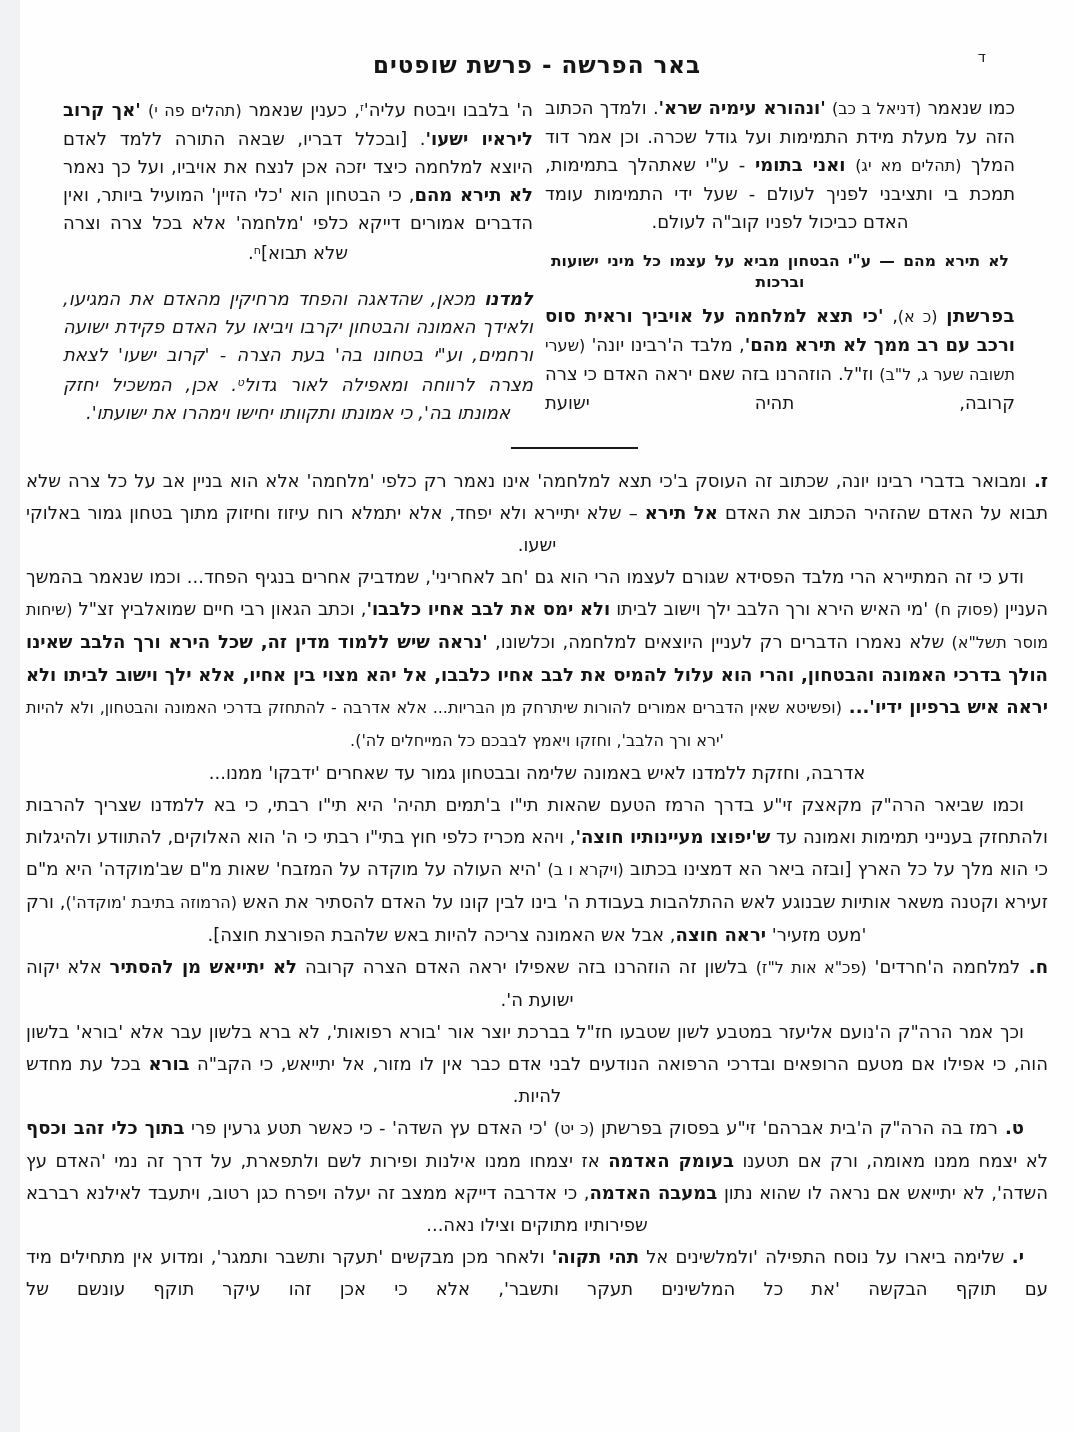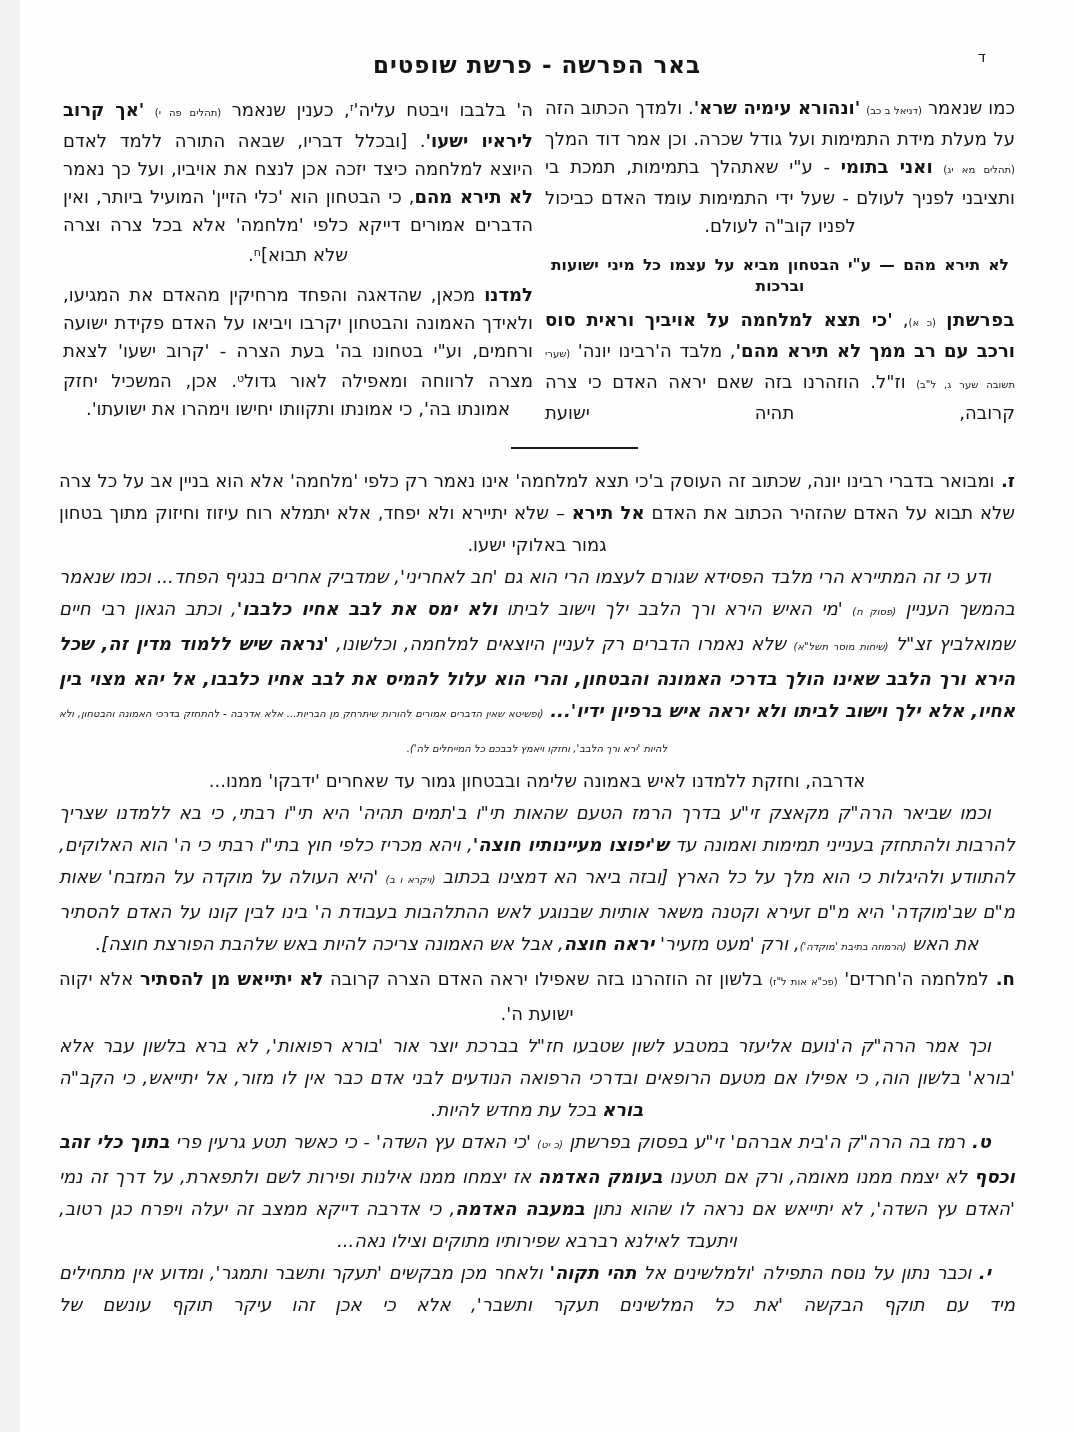--- a/index.html
+++ b/index.html
@@ -39,41 +39,41 @@
   .col{
     width:470px;
     font-size:18px;line-height:28px;
   }
   .para{
     margin:0;
     text-align:justify;
     text-align-last:center;
   }
   .cont-end{text-align-last:justify;}
-  .ind{text-indent:24px;font-style:italic;}
-  .gap-top{margin-top:12px;}
+  .ind{text-indent:24px;}
+  .gap-top{margin-top:18px;font-style:italic;}
   .section-header{
     margin:15px 6px 9px;
     font-size:15.5px;font-weight:700;
     line-height:21px;
     text-align:justify;
     text-align-last:center;
   }
   .sep{
     width:127px;height:0;
     border-top:2px solid #1a1a1a;
     margin:20px auto 10px;
     position:relative;right:-37px;
   }
   .footnotes{
-    padding:6px 59px 0;
+    padding:6px 26px 0;
     font-size:18px;line-height:32px;
   }
   .b{font-weight:700;}
-  .sm{font-size:10px;}
+  .sm{font-size:16px;}
   .sup{font-size:11px;vertical-align:5px;}
   .lead{font-weight:700;font-size:18px;letter-spacing:.5px;}
 </style>
 </head>
 <body>
 
 <div class="page">
   <div class="scan-edge"></div>
 
   <div class="pagenum">ד</div>
@@ -95,15 +95,15 @@
   <div class="sep"></div>
 
   <div class="footnotes">
     <p class="para"><span class="b">ז. </span><span>ומבואר בדברי רבינו יונה, שכתוב זה העוסק ב'כי תצא למלחמה' אינו נאמר רק כלפי 'מלחמה' אלא הוא בניין אב על כל צרה שלא תבוא על האדם שהזהיר הכתוב את האדם </span><span class="b">אל תירא</span><span> – שלא יתיירא ולא יפחד, אלא יתמלא רוח עיזוז וחיזוק מתוך בטחון גמור באלוקי ישעו.</span></p>
     <p class="para ind"><span>ודע כי זה המתיירא הרי מלבד הפסידא שגורם לעצמו הרי הוא גם 'חב לאחריני', שמדביק אחרים בנגיף הפחד... וכמו שנאמר בהמשך העניין </span><span class="sm">(פסוק ח)</span><span> 'מי האיש הירא ורך הלבב ילך וישוב לביתו </span><span class="b">ולא ימס את לבב אחיו כלבבו'</span><span>, וכתב הגאון רבי חיים שמואלביץ זצ"ל </span><span class="sm">(שיחות מוסר תשל"א)</span><span> שלא נאמרו הדברים רק לעניין היוצאים למלחמה, וכלשונו, </span><span class="b">'נראה שיש ללמוד מדין זה, שכל הירא ורך הלבב שאינו הולך בדרכי האמונה והבטחון, והרי הוא עלול להמיס את לבב אחיו כלבבו, אל יהא מצוי בין אחיו, אלא ילך וישוב לביתו ולא יראה איש ברפיון ידיו'... </span><span class="sm">(ופשיטא שאין הדברים אמורים להורות שיתרחק מן הבריות... אלא אדרבה - להתחזק בדרכי האמונה והבטחון, ולא להיות 'ירא ורך הלבב', וחזקו ויאמץ לבבכם כל המייחלים לה').</span></p>
     <p class="para"><span>אדרבה, וחזקת ללמדנו לאיש באמונה שלימה ובבטחון גמור עד שאחרים 'ידבקו' ממנו...</span></p>
     <p class="para ind"><span>וכמו שביאר הרה"ק מקאצק זי"ע בדרך הרמז הטעם שהאות תי"ו ב'תמים תהיה' היא תי"ו רבתי, כי בא ללמדנו שצריך להרבות ולהתחזק בענייני תמימות ואמונה עד </span><span class="b">ש'יפוצו מעיינותיו חוצה'</span><span>, ויהא מכריז כלפי חוץ בתי"ו רבתי כי ה' הוא האלוקים, להתוודע ולהיגלות כי הוא מלך על כל הארץ [ובזה ביאר הא דמצינו בכתוב </span><span class="sm">(ויקרא ו ב)</span><span> 'היא העולה על מוקדה על המזבח' שאות מ"ם שב'מוקדה' היא מ"ם זעירא וקטנה משאר אותיות שבנוגע לאש ההתלהבות בעבודת ה' בינו לבין קונו על האדם להסתיר את האש </span><span class="sm">(הרמוזה בתיבת 'מוקדה')</span><span>, ורק 'מעט מזעיר' </span><span class="b">יראה חוצה</span><span>, אבל אש האמונה צריכה להיות באש שלהבת הפורצת חוצה].</span></p>
     <p class="para"><span class="b">ח. </span><span>למלחמה ה'חרדים' </span><span class="sm">(פכ"א אות ל"ז)</span><span> בלשון זה הוזהרנו בזה שאפילו יראה האדם הצרה קרובה </span><span class="b">לא יתייאש מן להסתיר</span><span> אלא יקוה ישועת ה'.</span></p>
     <p class="para ind"><span>וכך אמר הרה"ק ה'נועם אליעזר במטבע לשון שטבעו חז"ל בברכת יוצר אור 'בורא רפואות', לא ברא בלשון עבר אלא 'בורא' בלשון הוה, כי אפילו אם מטעם הרופאים ובדרכי הרפואה הנודעים לבני אדם כבר אין לו מזור, אל יתייאש, כי הקב"ה </span><span class="b">בורא</span><span> בכל עת מחדש להיות.</span></p>
     <p class="para ind"><span class="b">ט. </span><span>רמז בה הרה"ק ה'בית אברהם' זי"ע בפסוק בפרשתן </span><span class="sm">(כ יט)</span><span> 'כי האדם עץ השדה' - כי כאשר תטע גרעין פרי </span><span class="b">בתוך כלי זהב וכסף</span><span> לא יצמח ממנו מאומה, ורק אם תטענו </span><span class="b">בעומק האדמה</span><span> אז יצמחו ממנו אילנות ופירות לשם ולתפארת, על דרך זה נמי 'האדם עץ השדה', לא יתייאש אם נראה לו שהוא נתון </span><span class="b">במעבה האדמה</span><span>, כי אדרבה דייקא ממצב זה יעלה ויפרח כגן רטוב, ויתעבד לאילנא רברבא שפירותיו מתוקים וצילו נאה...</span></p>
-    <p class="para ind cont-end"><span class="b">י. </span><span>וכבר נתון על נוסח התפילה 'ולמלשינים אל </span><span class="b">תהי תקוה'</span><span> ולאחר מכן מבקשים 'תעקר ותשבר ותמגר', ומדוע אין מתחילים מיד עם תוקף הבקשה 'את כל המלשינים תעקר ותשבר', אלא כי אכן זהו עיקר תוקף עונשם של</span></p>
+    <p class="para ind cont-end"><span class="b">י. </span><span>שלימה ביארו על נוסח התפילה 'ולמלשינים אל </span><span class="b">תהי תקוה'</span><span> ולאחר מכן מבקשים 'תעקר ותשבר ותמגר', ומדוע אין מתחילים מיד עם תוקף הבקשה 'את כל המלשינים תעקר ותשבר', אלא כי אכן זהו עיקר תוקף עונשם של</span></p>
   </div>
 </div>
 
 </body></html>

